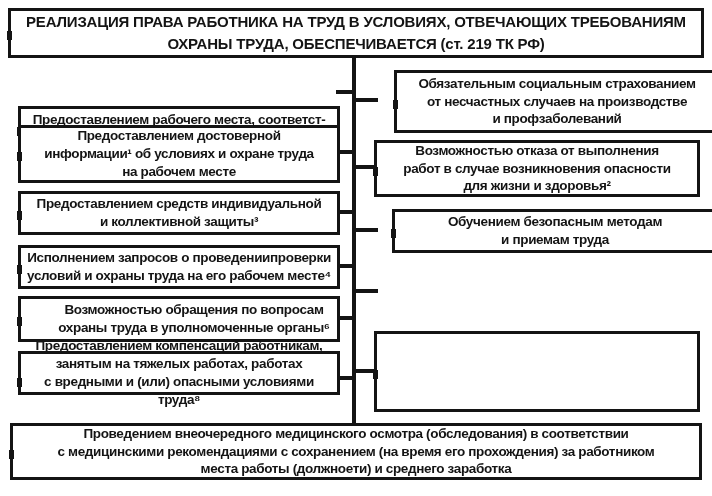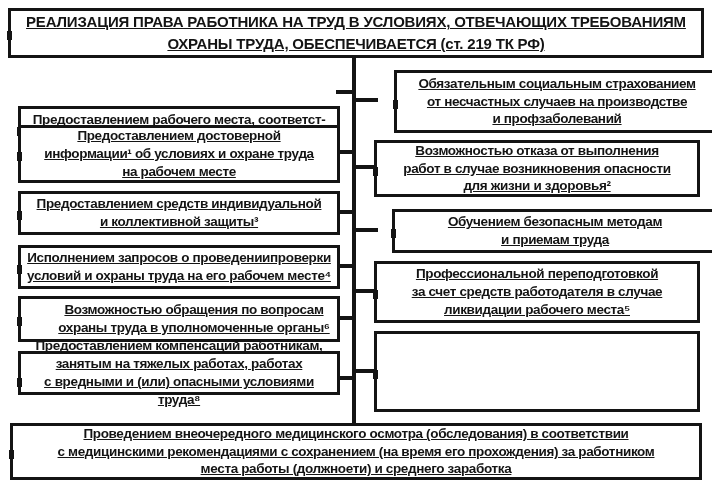--- a/index.html
+++ b/index.html
@@ -28,21 +28,20 @@
     z-index: 2;
   }
   .box-text {
     white-space: pre-line;
     font-weight: bold;
     font-size: 13.5px;
     line-height: 1.32;
     letter-spacing: -0.35px;
     width: 100%;
     padding: 0 4px;
-    text-decoration: underline;
   }
   .title-box .box-text {
     font-size: 15px;
     line-height: 1.45;
     letter-spacing: -0.2px;
   }
   .bottom-box .box-text {
     line-height: 1.3;
   }
   .connector {
@@ -127,26 +126,20 @@
     <div class="tab" style="left:-4px; top:24px;"></div>
     <div class="box-text">Возможностью отказа от выполнения
 работ в случае возникновения опасности
 для жизни и здоровья²</div>
   </div>
   <div class="box" style="left:392px; top:209px; width:326px; height:44px;">
     <div class="tab" style="left:-4px; top:17px;"></div>
     <div class="box-text">Обучением безопасным методам
 и приемам труда</div>
   </div>
-  <div class="box" style="left:374px; top:261px; width:326px; height:62px;">
-    <div class="tab" style="left:-4px; top:26px;"></div>
-    <div class="box-text">Профессиональной переподготовкой
-за счет средств работодателя в случае
-ликвидации рабочего места⁵</div>
-  </div>
   <div class="box" style="left:374px; top:331px; width:326px; height:81px;">
     <div class="tab" style="left:-4px; top:36px;"></div>
   </div>
 
   <div class="box bottom-box" style="left:10px; top:423px; width:692px; height:57px;">
     <div class="tab" style="left:-4px; top:24px;"></div>
     <div class="box-text">Проведением внеочередного медицинского осмотра (обследования) в соответствии
 с медицинскими рекомендациями с сохранением (на время его прохождения) за работником
 места работы (должноети) и среднего заработка</div>
   </div>

